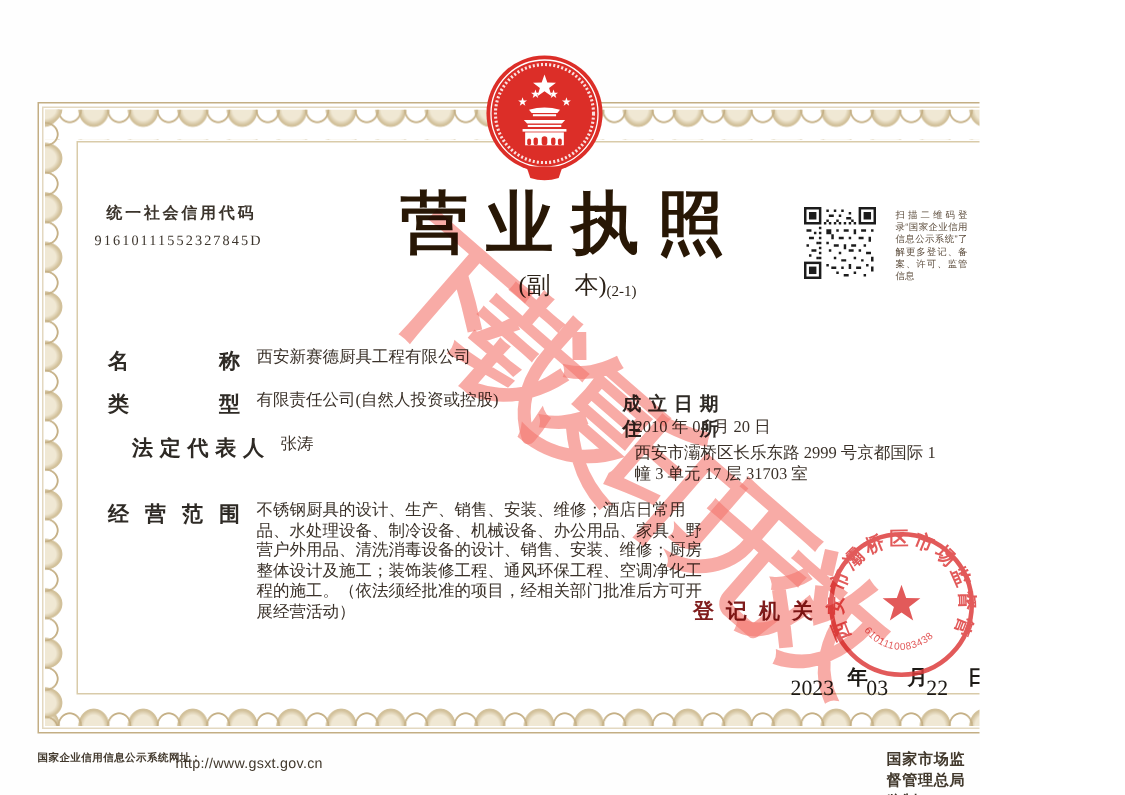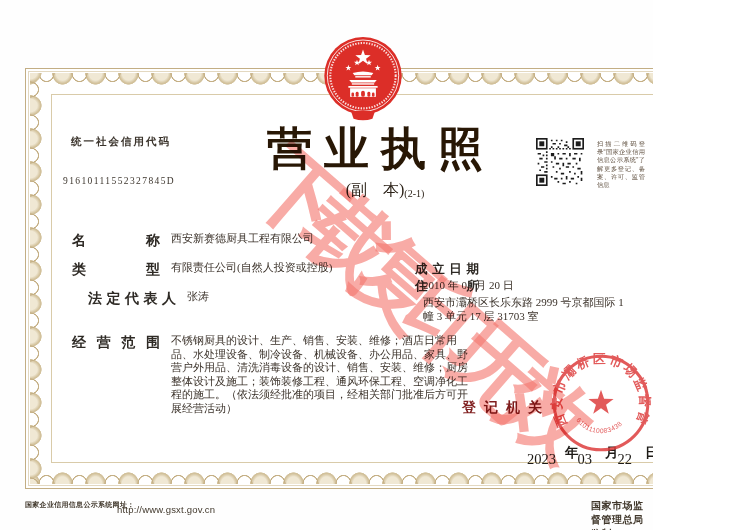--- a/index.html
+++ b/index.html
@@ -37,21 +37,21 @@
     background-position:0 0, 0 16px; }
   .edge.right { right:4px;
     background-image:
       radial-gradient(ellipse 18px 16px at 100% 50%, rgba(0,0,0,0) 42%, #c5b086 45%, #c5b086 49%, rgba(0,0,0,0) 52%),
       radial-gradient(ellipse 18px 16px at 100% 50%, #f0e8d4 40%, #d2c19b 58%, #d2c19b 63%, rgba(0,0,0,0) 66%);
     background-position:100% 0, 100% 16px; }
 
   
   .emblem { left:320px; top:30px; width:86px; height:100px; z-index:5; }
   .credit-label { left:71px; top:135px; font-size:10.5px; font-weight:bold; letter-spacing:2px; color:#3b342c; }
-  .credit-code  { left:63px; top:176px; font-size:9.5px; letter-spacing:1.4px; color:#3c352d;
+  .credit-code  { left:63px; top:156px; font-size:9.5px; letter-spacing:1.4px; color:#3c352d;
                   font-family:"Liberation Serif", serif; }
   .title { left:250px; top:124px; width:250px; text-align:center; font-size:45px; line-height:50px;
            font-weight:900; letter-spacing:12px; color:#281705; text-indent:12px;
            font-family:"Liberation Sans", sans-serif; }
   .subtitle { left:320px; top:180px; width:130px; text-align:center; font-size:16px; color:#2c2218;
               font-family:"Liberation Serif", serif; white-space:nowrap; }
   .subtitle .copy-no { font-size:10px; position:relative; top:2px; letter-spacing:0; }
   .qr { left:536px; top:138px; width:48px; height:48px; }
   .qr-caption { left:597px; top:140px; width:48px; font-size:6.3px; line-height:8.2px; color:#5c4c3c; text-align:justify; }
 

